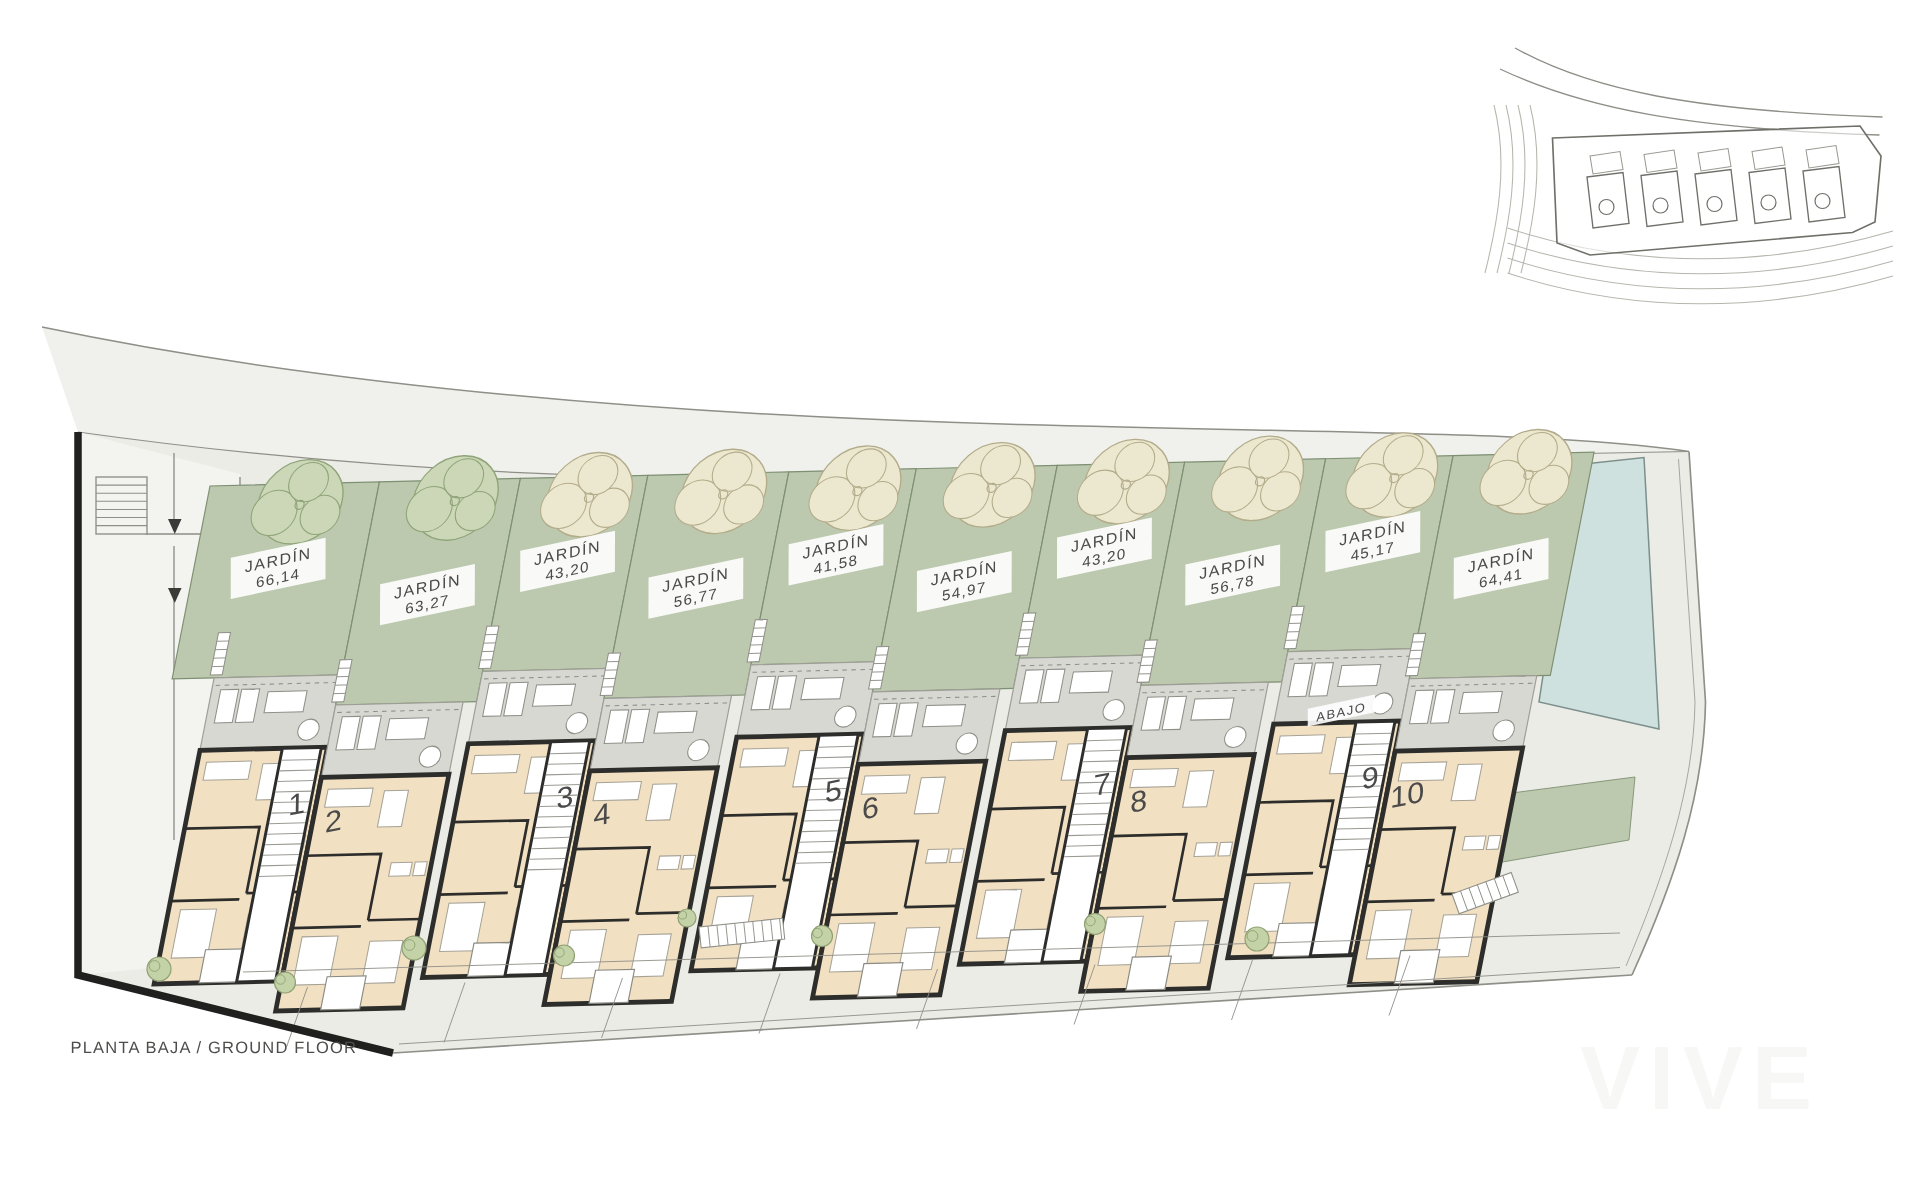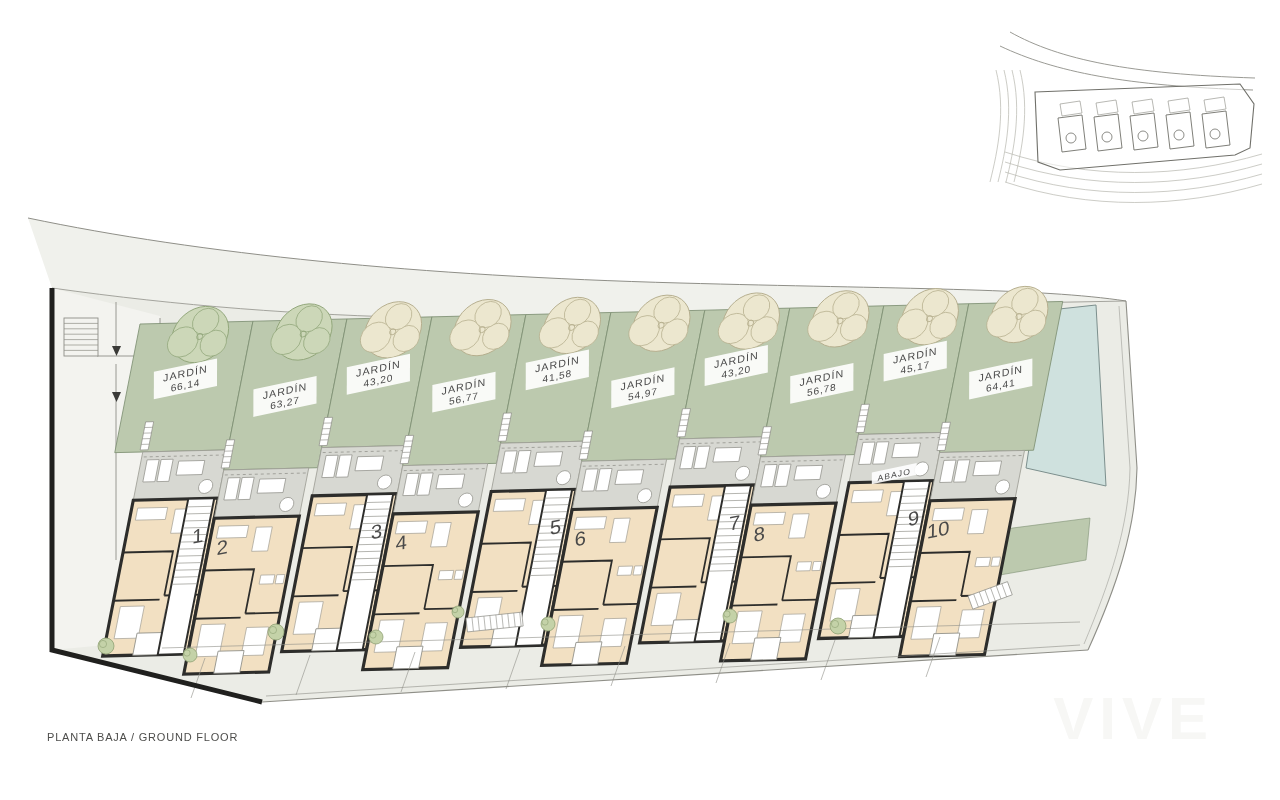--- a/index.html
+++ b/index.html
@@ -1,18 +1,18 @@
 <!DOCTYPE html>
 <html><head>
 <meta charset="utf-8">
 <style>
   html,body{margin:0;padding:0;background:#ffffff;font-family:"Liberation Sans",sans-serif;}
   #stage{position:relative;width:1280px;height:800px;background:#ffffff;overflow:hidden;}
   #plan-svg{position:absolute;left:0;top:0;}
-  #footer-title{position:absolute;left:47px;top:731px;font-size:11px;letter-spacing:.8px;color:#4d4d4b;}
+  #footer-title{position:absolute;left:47px;top:693px;font-size:11px;letter-spacing:.8px;color:#4d4d4b;}
   #watermark{position:absolute;right:66px;top:684px;font-size:60px;font-weight:800;letter-spacing:6px;color:#f7f7f5;}
 </style>
 </head>
 <body>
 
 <div id="stage">
   <svg id="plan-svg" width="1280" height="800" viewBox="0 0 1280 800">
       <path d="M 52,288 C 180,306 300,315 430,318 C 640,320 860,310 1020,303 L 1126,301 L 1137,468 C 1136,530 1116,588 1088,650 L 262,702 L 52,650 Z" fill="#ebece6" stroke="none"></path>
       <path d="M 28,218 C 200,254 420,276 680,283 C 900,289 1040,288 1126,301 L 1020,303 C 860,310 640,320 430,318 C 300,315 180,306 52,288 Z" fill="#f0f1ec"></path>
       <path d="M 28,218 C 200,254 420,276 680,283 C 900,289 1040,288 1126,301" fill="none" stroke="#8f8f88" stroke-width="1"></path>

